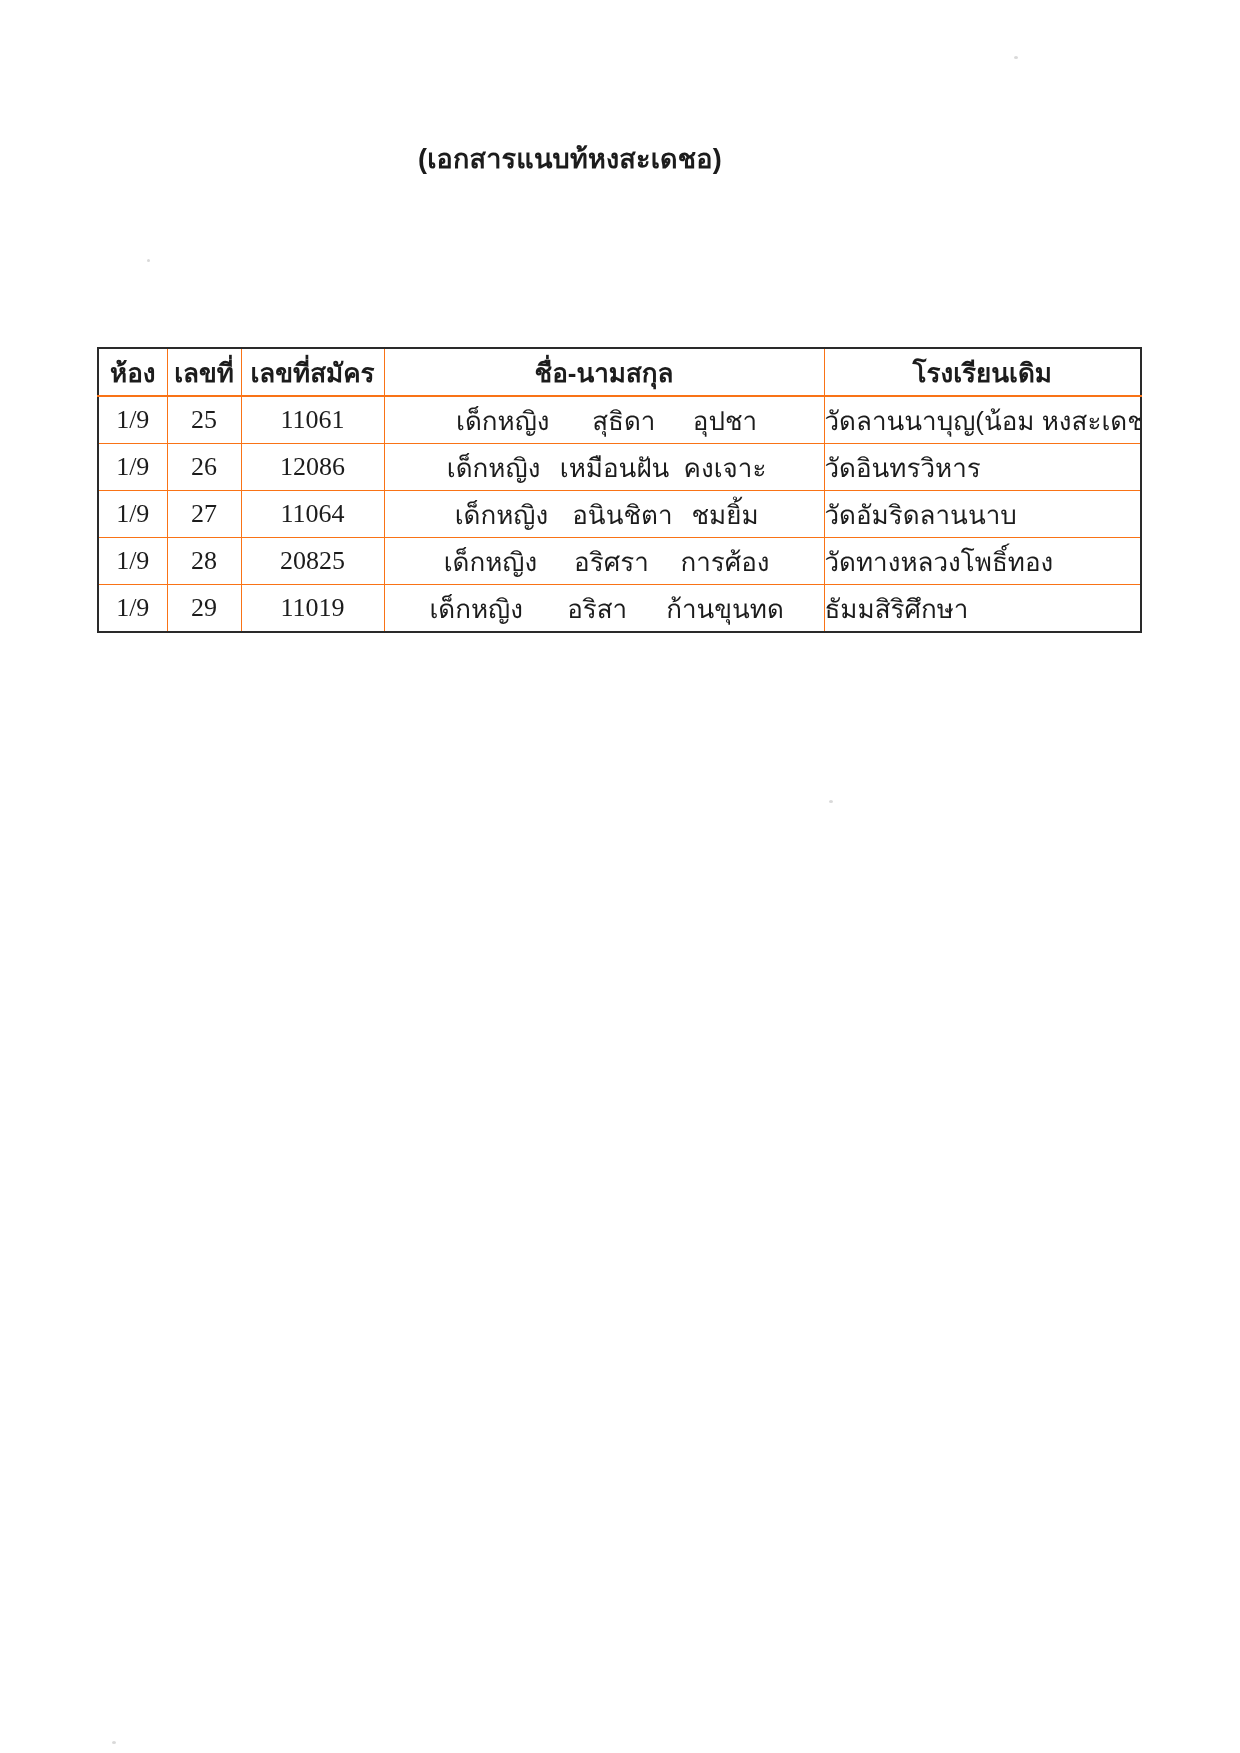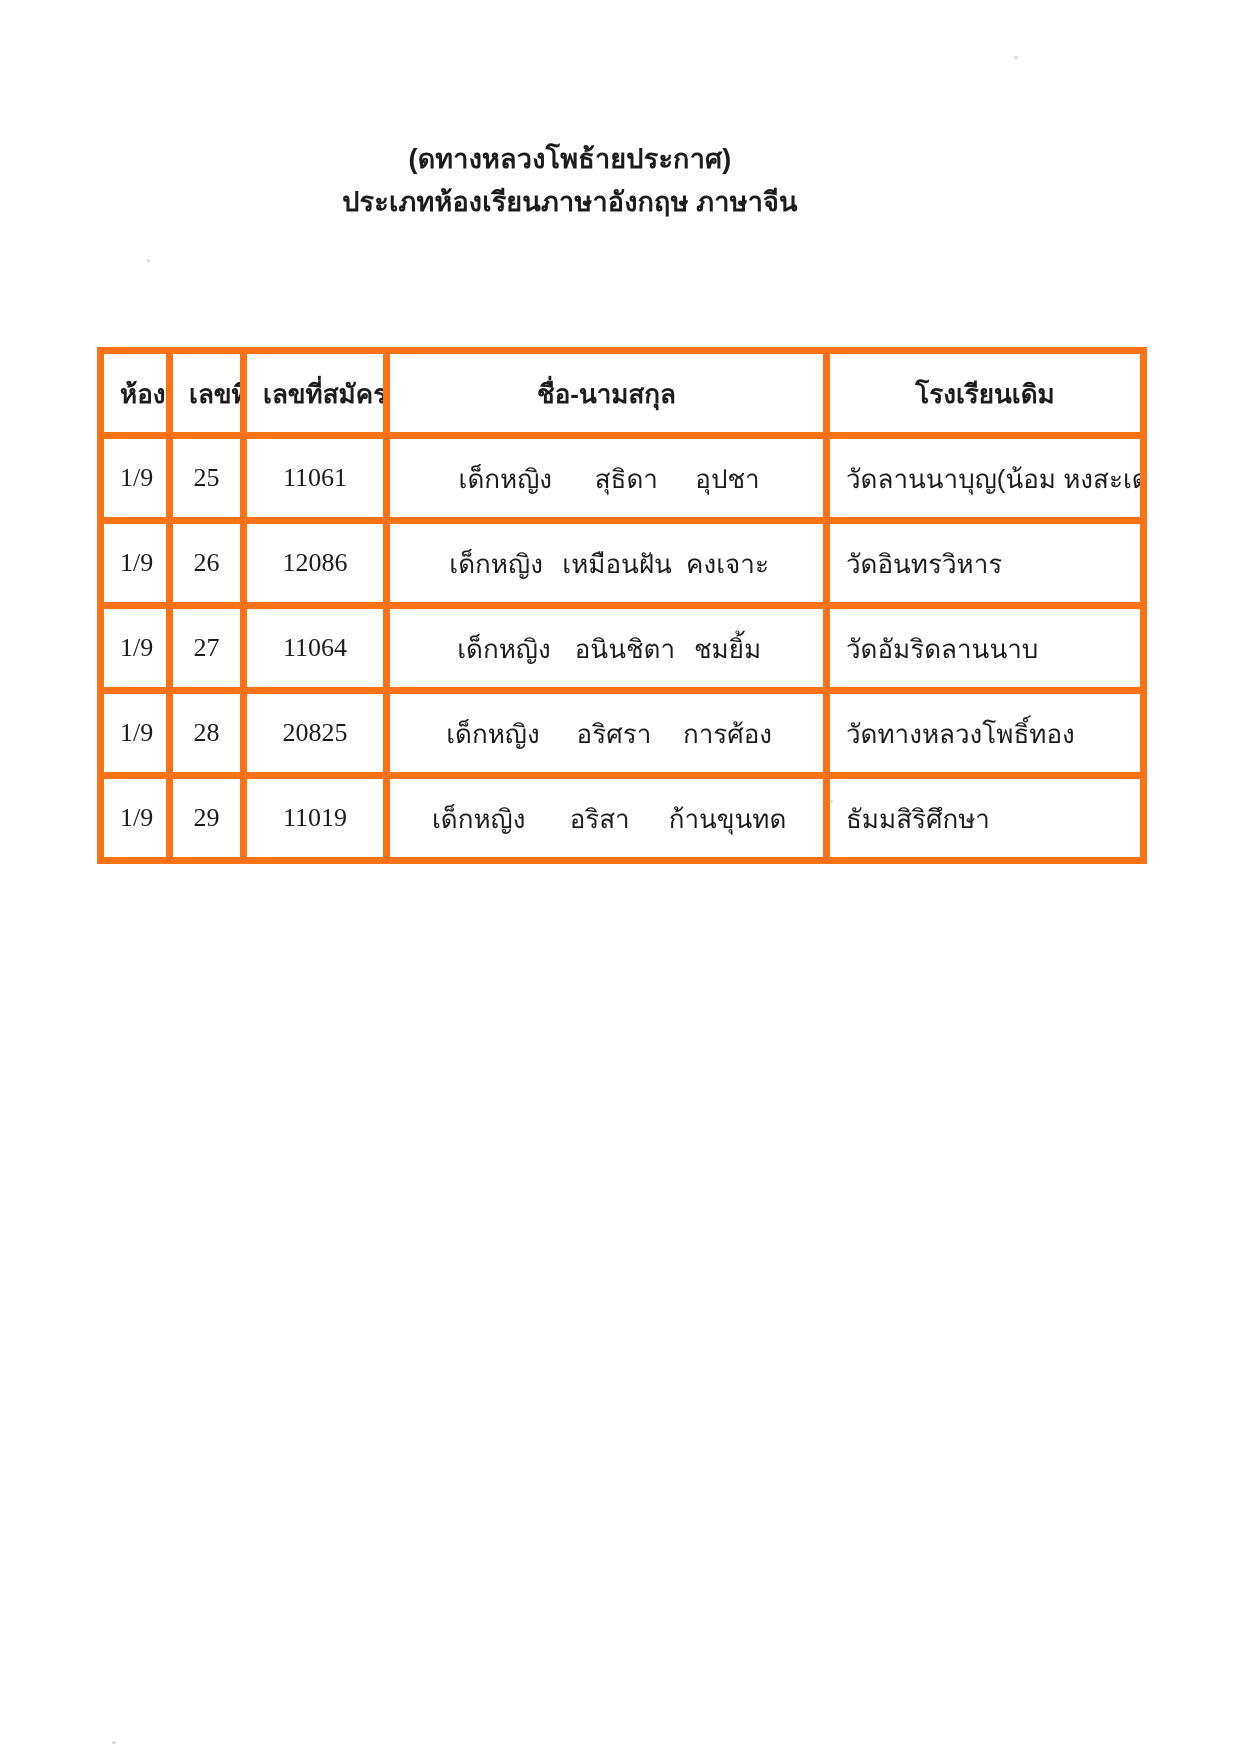--- a/index.html
+++ b/index.html
@@ -47,23 +47,23 @@
     font-size: 26px;
     color: #1c1c1c;
   }
   .roster-table col.c-room   { width: 69px; }
   .roster-table col.c-no     { width: 74px; }
   .roster-table col.c-app    { width: 143px; }
   .roster-table col.c-name   { width: 440px; }
   .roster-table col.c-school { width: 317px; }
 
   .roster-table th, .roster-table td {
-    border: 7px solid #f97316;
+    border: 1px solid #f97316;
     height: 46px;
-    padding: 16px;
+    padding: 0;
     vertical-align: middle;
     overflow: hidden;
     white-space: nowrap;
   }
   .roster-table thead th {
     font-weight: bold;
     text-align: center;
     border-bottom-width: 2px;
   }
   .cell-center { text-align: center; font-family: Liberation Serif, serif; }
@@ -94,22 +94,21 @@
   .speck-2 { left: 829px;  top: 800px; width: 4px; height: 3px; }
   .speck-3 { left: 147px;  top: 259px; width: 3px; height: 3px; }
   .speck-4 { left: 112px;  top: 1741px; width: 4px; height: 3px; }
 </style>
 </head>
 <body>
 
 <div class="page">
 
   <div class="title-block">
-    <div class="title-line">(ดทางหลวงโพธ้ายประกาศ)</div>
-    <div class="title-line">ประเภทห้องเรียนภาษาอังกฤษ ภาษาจีน</div>
+    <div class="title-line">(เอกสารแนบท้หงสะเดชอ)</div>
   </div>
 
   <table class="roster-table">
     <colgroup>
       <col class="c-room">
         <col class="c-no">
         <col class="c-app">
         <col class="c-name">
         <col class="c-school">
     </colgroup>

